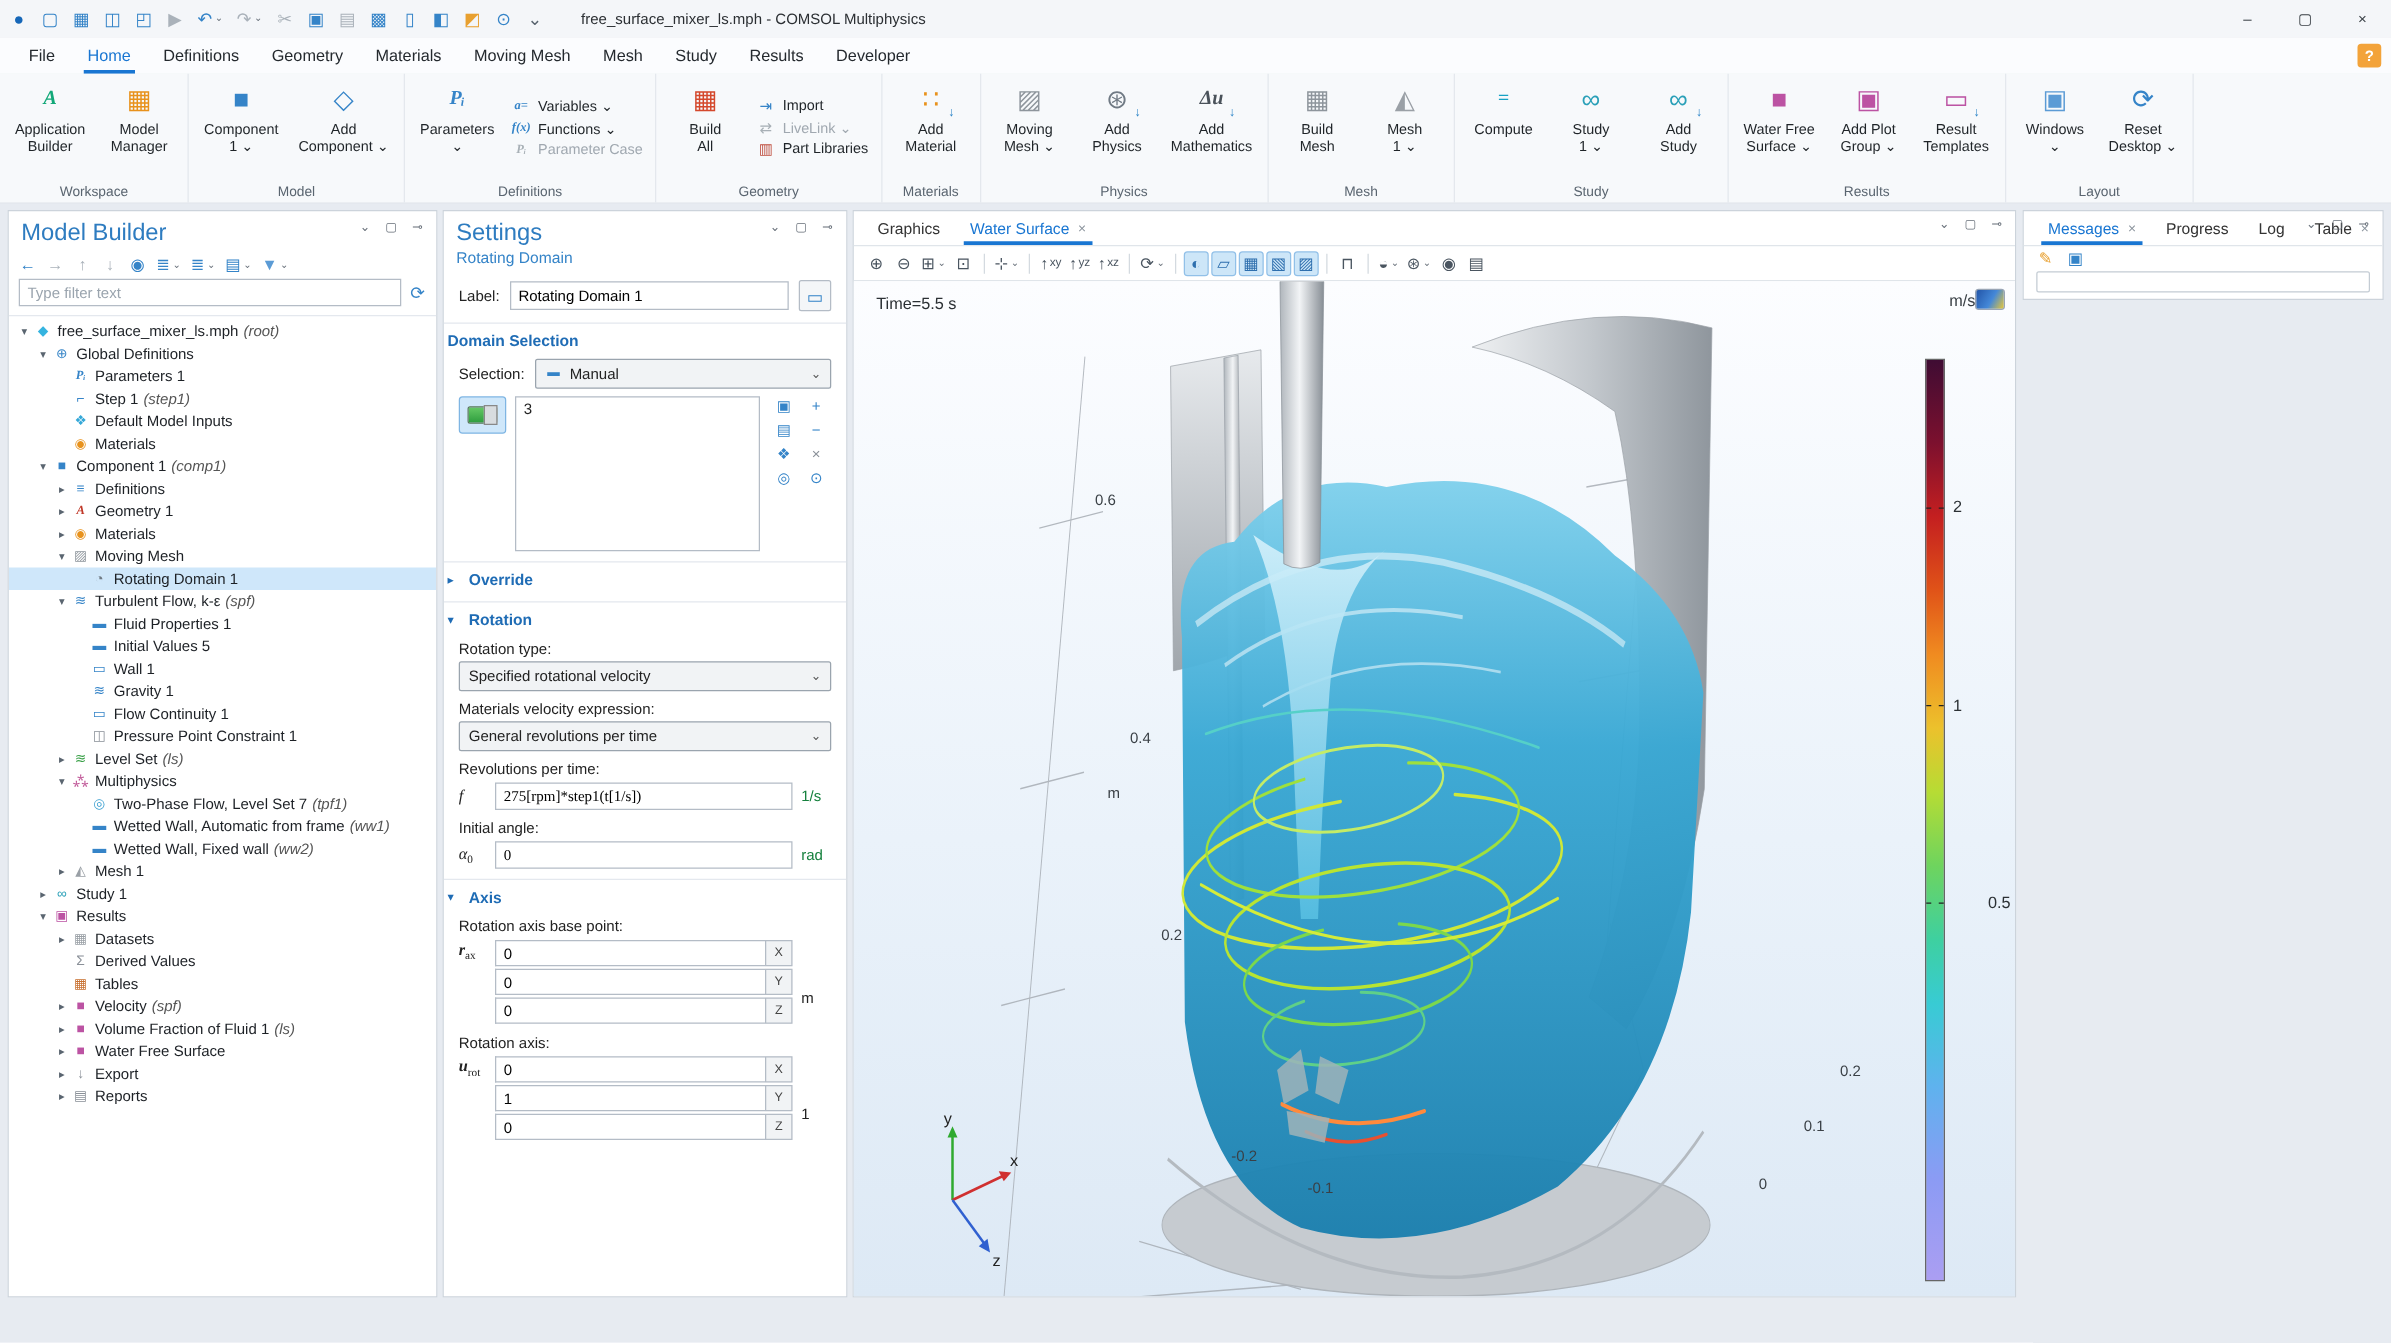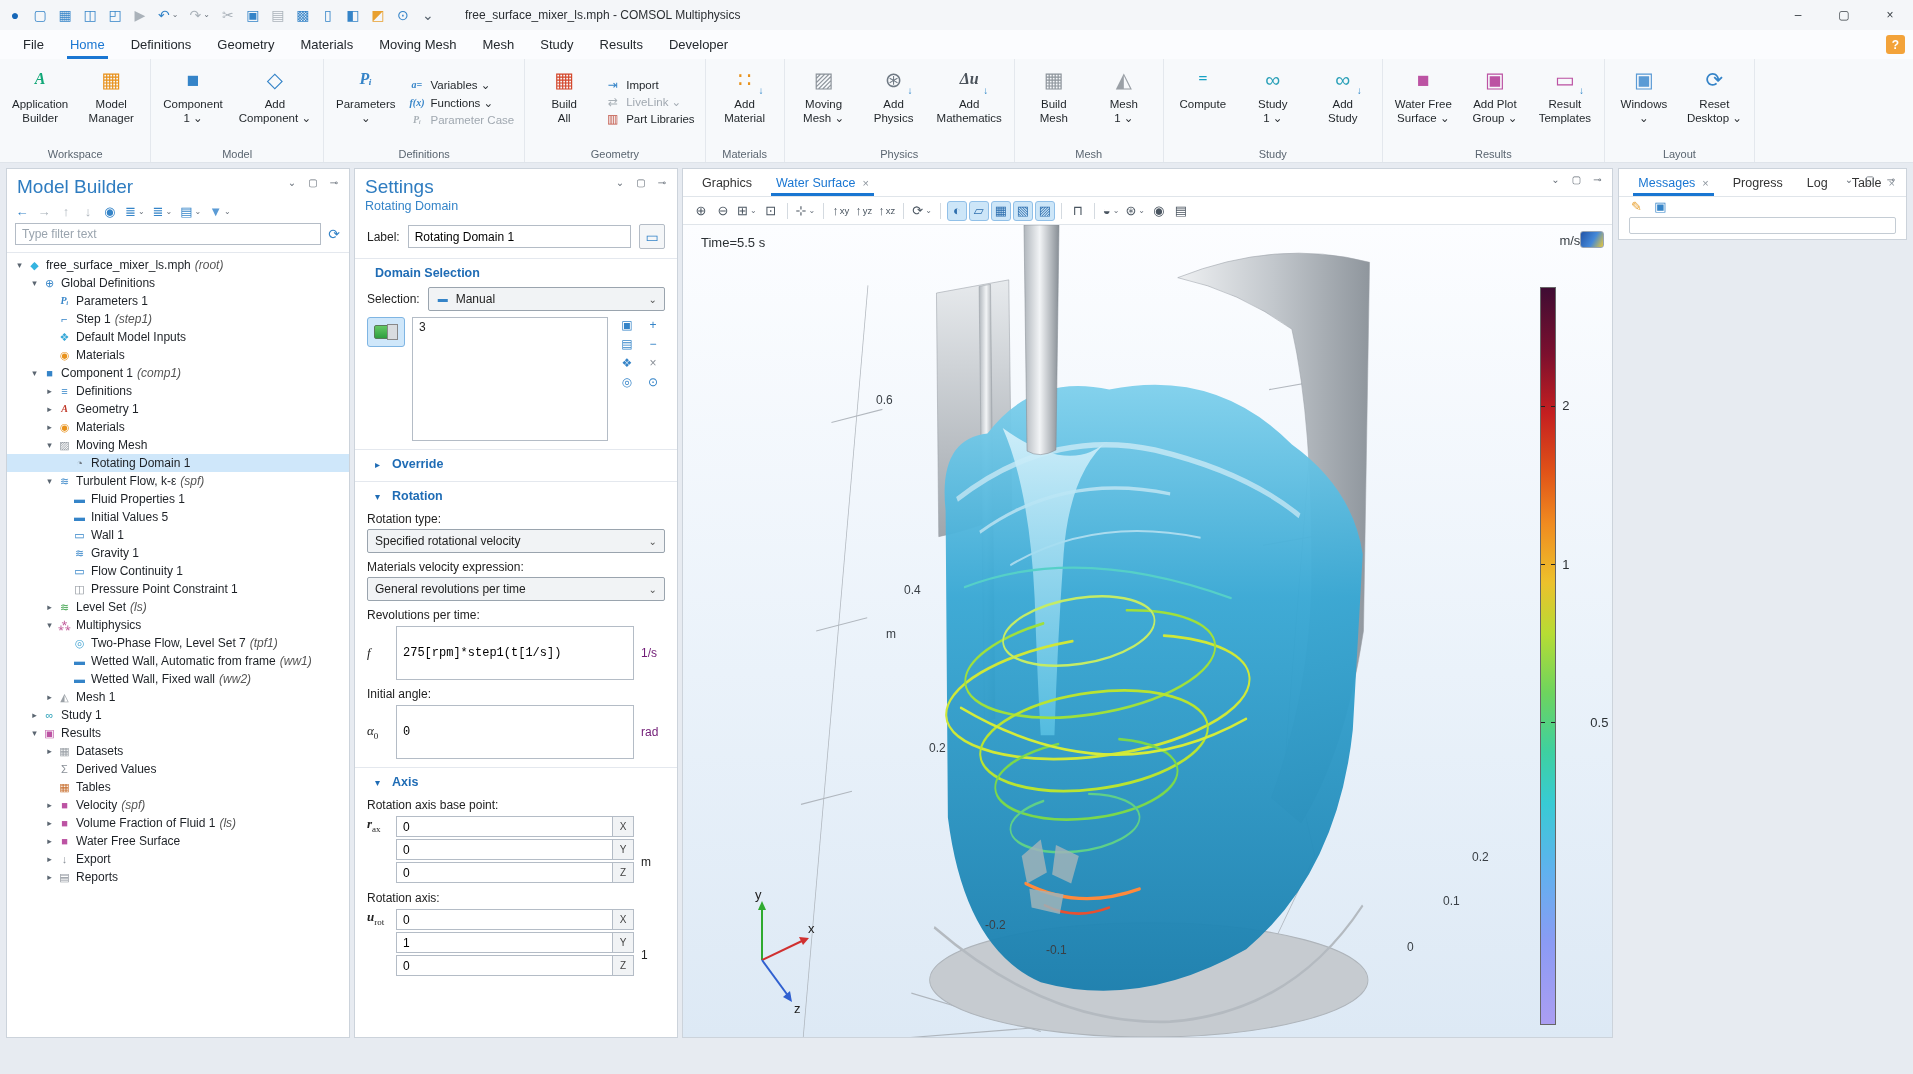--- a/index.html
+++ b/index.html
@@ -71,43 +71,43 @@
   .tico.ic-txt{font-size:10px}
   .tlbl{margin-left:3px}
   .tsuf{margin-left:4px;color:#555;font-style:italic}
 
   
   .psub{padding:0 10px;color:#3584c8;font-size:12.5px;margin-top:1px}
   .s-body{padding:2px 12px 0}
   .lblrow{display:flex;align-items:center;gap:8px;margin:9px 0 9px}
   .lblrow input{flex:1;height:21px;border:1px solid #b4bcc6;padding:0 6px;font-size:12px;font-family:"Liberation Sans",sans-serif}
   .sqbtn{width:24px;height:23px;border:1px solid #b4bcc6;background:#f4f6f8;display:flex;align-items:center;justify-content:center;border-radius:2px}
-  .shead{display:flex;align-items:center;gap:7px;margin:8px -12px 5px;padding:7px 20px 2px;border-top:1px solid #e4e8ee;color:#1f6cb5;font-weight:bold;font-size:12.5px}
+  .shead{display:flex;align-items:center;gap:7px;margin:8px -12px 5px;padding:7px 3px 2px;border-top:1px solid #e4e8ee;color:#1f6cb5;font-weight:bold;font-size:12.5px}
   .shead .ch{font-size:10px;font-weight:normal;width:10px}
   .ch.open::before{content:"▾"}
   .ch.closed::before{content:"▸"}
   .cap{color:#222}
   .caprow{margin:7px 0 3px}
   .selrow{display:flex;align-items:center;gap:8px;margin:4px 0 6px}
   .dropdown{height:22px;background:#f1f3f5;border:1px solid #9aa4ae;border-radius:2px;display:flex;align-items:center;padding:0 7px;gap:6px;font-size:12px;color:#222;flex:1}
   .dropdown::after{content:"⌄";margin-left:auto;color:#555;font-size:10px}
   .dropdown .ic{font-size:10px}
   .dsrow{display:flex;gap:7px;align-items:flex-start;margin-bottom:4px}
   .toggle-btn{width:36px;height:28px;background:#cfe7fa;border:1px solid #7fb5e3;border-radius:3px;display:flex;align-items:center;justify-content:center;flex:none}
   .tg{width:22px;height:12px;border:1px solid #5a7a5a;border-radius:2px;background:linear-gradient(#64c864,#2f9e3f);position:relative}
   .tg::after{content:"";position:absolute;right:-1px;top:-2px;width:9px;height:14px;background:#d8dcdf;border:1px solid #888}
   .listbox{flex:1;height:118px;border:1px solid #b4bcc6;background:#fff;padding:2px 6px;overflow:hidden}
   .selstrip{width:50px;display:grid;grid-template-columns:1fr 1fr;gap:4px 2px;align-content:start;justify-items:center}
   .selstrip .ic{font-size:12px;height:15px}
   .field-row{display:flex;align-items:center;gap:7px;margin:4px 0}
   .fsym{width:22px;font-family:"Liberation Serif",serif;font-size:13px;color:#222;flex:none}
   .fsym i,.fsym b{font-style:italic}
   .fsym sub{font-size:9px}
-  .finput{flex:1;height:20px;border:1px solid #b4bcc6;padding:16px 6px;font-size:12px;font-family:Liberation Mono, monospace}
-  .funit{width:24px;font-size:12px;color:#701a75;flex:none}
+  .finput{flex:1;height:20px;border:1px solid #b4bcc6;padding:0 6px;font-size:12px;font-family:Liberation Serif, serif}
+  .funit{width:24px;font-size:12px;color:#15803d;flex:none}
   .axisblock{display:flex;gap:7px;margin:4px 0 8px}
   .axis3{flex:1;display:flex;flex-direction:column;gap:2px}
   .arow{display:flex;align-items:stretch}
   .arow input{flex:1;height:19px;border:1px solid #b4bcc6;border-right:none;padding:0 6px;font-size:12px;font-family:"Liberation Sans",sans-serif}
   .acell{width:20px;border:1px solid #b4bcc6;background:#f1f3f5;display:flex;align-items:center;justify-content:center;font-size:10px;color:#444}
   .ucol{width:24px;display:flex;align-items:center;justify-content:flex-start;padding-top:25px;font-size:12px}
 
   
   .tabs{display:flex;align-items:center;height:27px;border-bottom:1px solid #e0e5ea;padding-left:8px;gap:2px;position:relative;flex:none}
   .tab{padding:0 11px;height:100%;display:inline-flex;align-items:center;gap:7px;font-size:12.5px;color:#333;position:relative}

